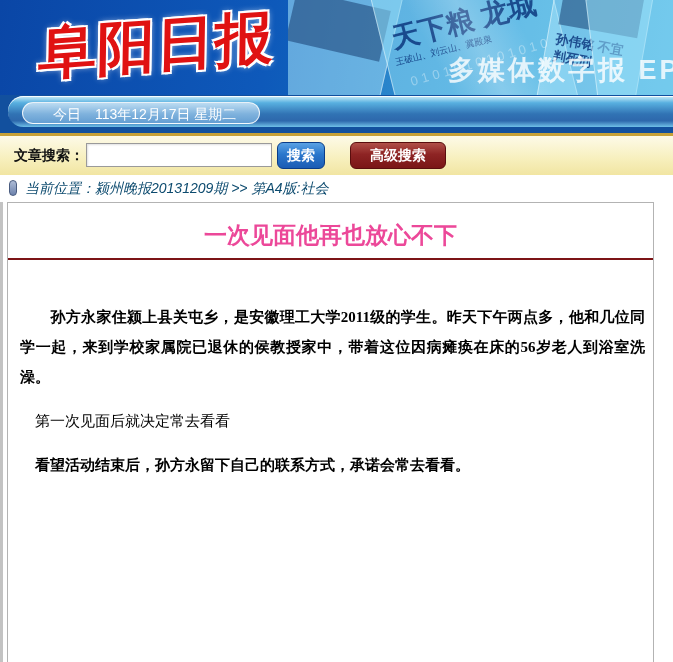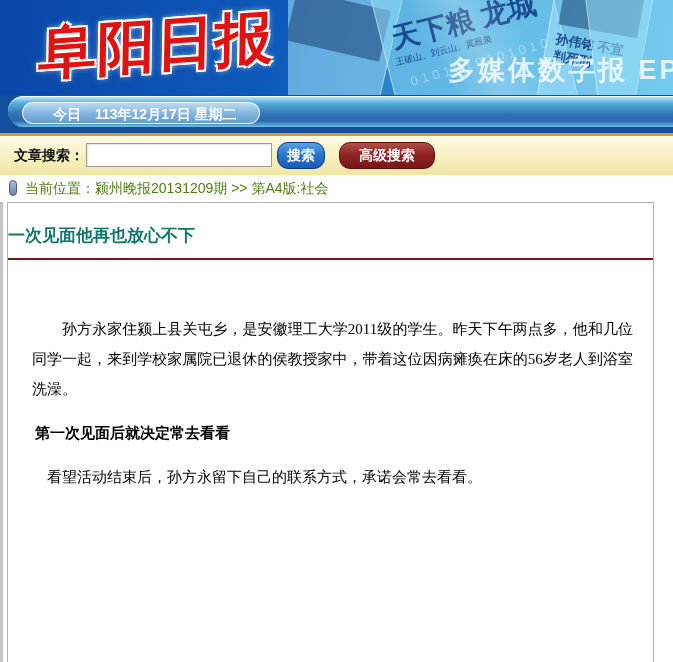--- a/index.html
+++ b/index.html
@@ -42,72 +42,71 @@
   .digital-label{
     position:absolute;left:448px;top:52px;font-size:27px;font-weight:bold;
     color:rgba(255,255,255,.8);letter-spacing:3px;white-space:nowrap;
   }
   
   .datebar{position:absolute;left:0;top:95px;width:673px;height:38px;background:#12509e;}
   .datebar-inner{
     position:absolute;left:8px;right:0;top:1px;bottom:6px;border-radius:17px 0 0 17px;
     background:linear-gradient(180deg,#cdeffa 0%,#58b0e0 22%,#3173b4 58%,#2d68ac 80%,#6fc0e8 100%);
     box-shadow:inset 0 1px 0 rgba(255,255,255,.85);
-    font-weight:bold;
   }
   .date-pill{
     position:absolute;left:14px;top:6px;width:238px;height:22px;border-radius:12px;
     background:linear-gradient(180deg,#bcdcf2 0%,#7fb2dd 55%,#649ed2 100%);
     border:1px solid rgba(255,255,255,.85);
     color:#ffffff;font-size:14px;line-height:22px;padding-left:30px;box-sizing:border-box;
     white-space:nowrap;
   }
   
   .gold-line{position:absolute;left:0;top:133px;width:673px;height:3px;background:#c7a137;}
   .search-area{
     position:absolute;left:0;top:136px;width:673px;height:39px;
     background:linear-gradient(180deg,#fdfae8 0%,#f7efbc 60%,#f1e5a2 100%);
   }
   .search-label{position:absolute;left:14px;top:11px;font-size:14px;font-weight:bold;color:#111;text-align:right;}
   .search-input{
     position:absolute;left:86px;top:7px;width:176px;height:22px;
     border:1px solid #9a9a9a;background:#fff;box-shadow:inset 1px 1px 2px rgba(0,0,0,.12);
     font-size:13px;padding:0 4px;box-sizing:content-box;
   }
-  .btn{position:absolute;top:6px;height:27px;border-radius:11px;color:#fff;
+  .btn{position:absolute;top:6px;height:27px;border-radius:6px;color:#fff;
     font-size:14px;font-weight:bold;text-align:center;line-height:25px;cursor:pointer;box-sizing:border-box;}
   .btn-search{left:277px;width:48px;border:1px solid #0a3c88;
     background:linear-gradient(180deg,#5aa2e4 0%,#2a77cc 45%,#1b5cb4 100%);}
-  .btn-advanced{left:339px;width:96px;border:1px solid #5a0e0e;
+  .btn-advanced{left:350px;width:96px;border:1px solid #5a0e0e;
     background:linear-gradient(180deg,#b05048 0%,#8e2424 45%,#7a1616 100%);}
   
   .breadcrumb-row{position:absolute;left:0;top:175px;width:673px;height:27px;background:#fff;}
   .crumb-icon{
     position:absolute;left:9px;top:5px;width:8px;height:16px;border-radius:4px;
     background:linear-gradient(180deg,#aebcd6,#6d82ac);border:1px solid #4a5c80;box-sizing:border-box;
   }
-  .crumb-text{position:absolute;left:25px;top:5px;font-size:14px;color:#4d7c0f;white-space:nowrap;}
+  .crumb-text{position:absolute;left:25px;top:5px;font-size:14px;color:#0c4a6e;white-space:nowrap;font-style:italic;}
   .crumb-text .link{cursor:pointer;}
   
   .edge-strip{position:absolute;left:0;top:202px;width:3px;height:460px;background:#c3c3c3;}
   .content-box{
     position:absolute;left:7px;top:202px;width:647px;height:470px;background:#fff;
     border:1px solid #b3b3b3;border-bottom:none;box-sizing:border-box;
   }
   .article-title{
-    padding-top:18px;font-size:17px;font-weight:bold;color:#0f766e;
+    padding-top:18px;text-align:center;font-size:23px;font-weight:bold;color:#ec4899;
     line-height:30px;font-family:"Liberation Serif",serif;
   }
   .title-rule{margin-top:7px;height:2px;background:#7c1416;}
   .article-body{
     padding:42px 8px 0 12px;font-size:15px;line-height:30px;color:#000;
     font-family:"Liberation Serif",serif;text-align:justify;
   }
-  .article-body p{margin:12px;}
-  .article-body .sec-h{margin:14px 0;font-weight:bold;}
+  .article-body p{margin:0;font-weight:bold;}
+  .article-body .sec-h{margin:14px 0;font-weight:normal;}
 </style>
 </head>
 <body>
 
 <div class="banner">
   <div class="collage">
     <div class="paper paper1">
       <div class="photo"></div>
     </div>
     <div class="paper paper2">

